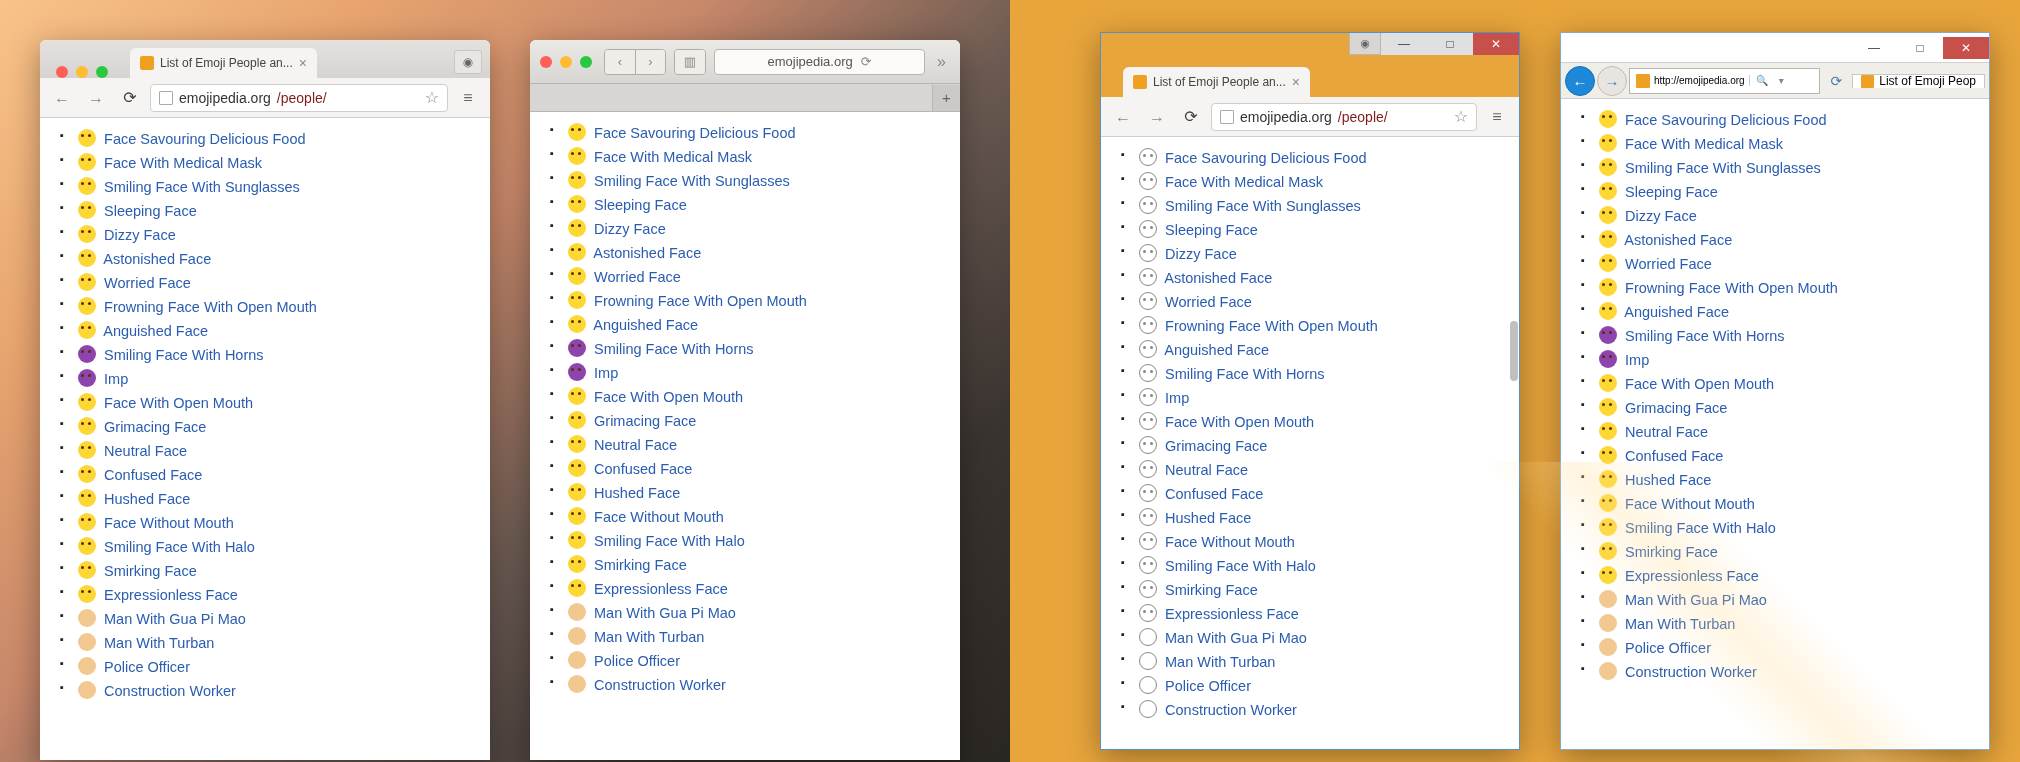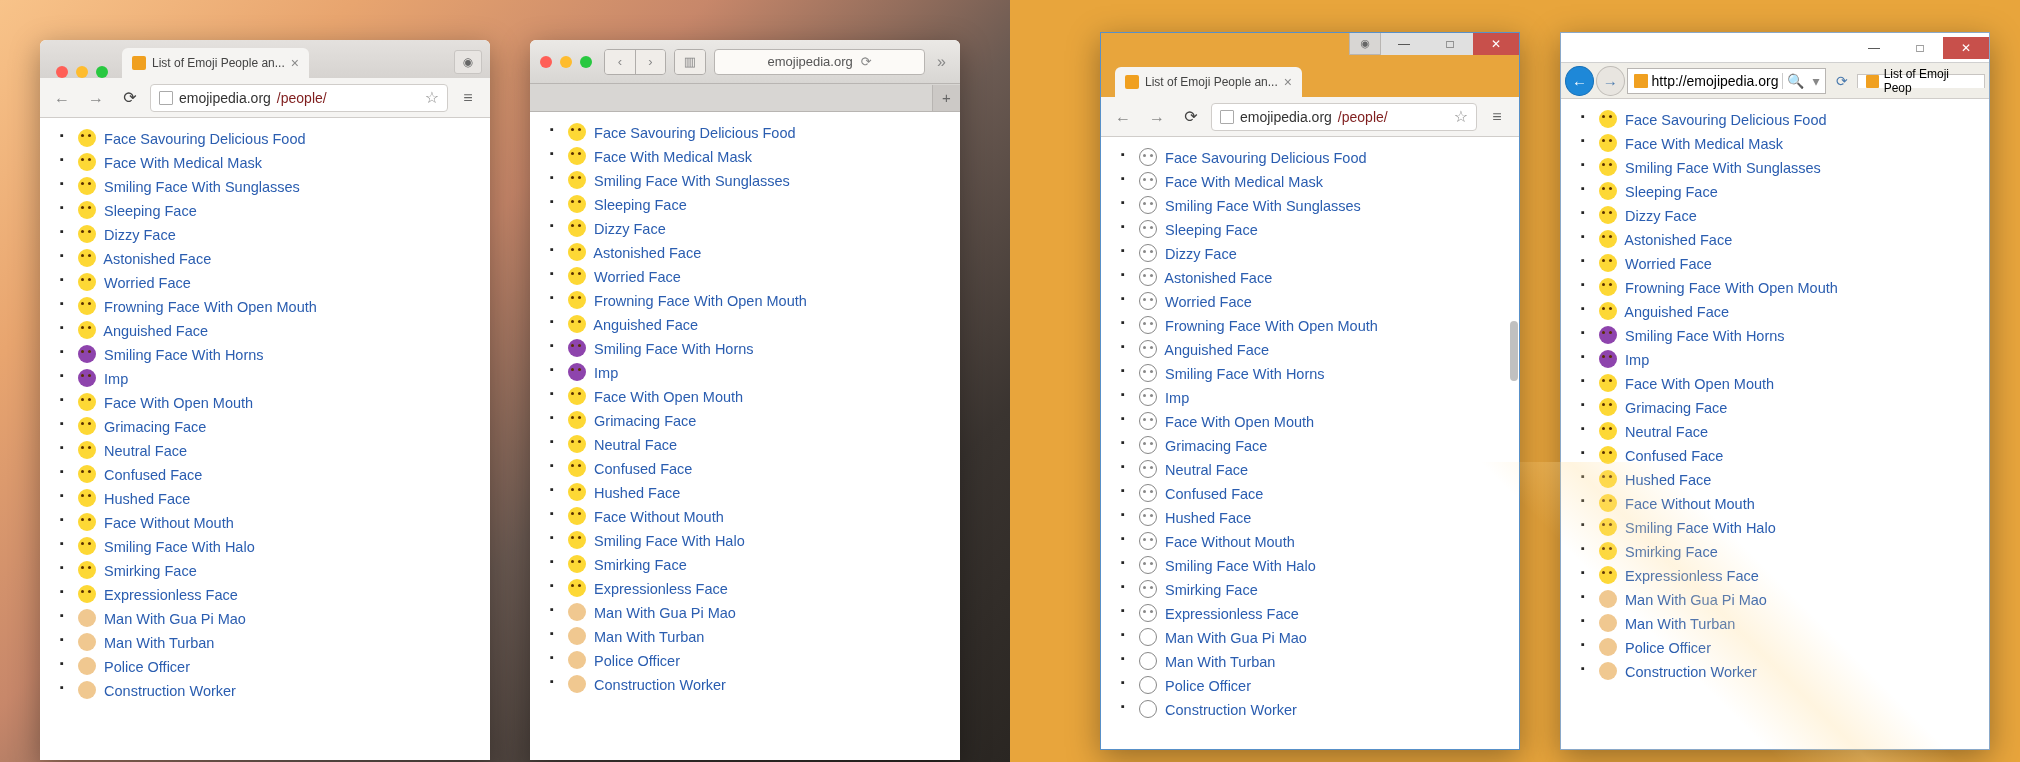--- a/index.html
+++ b/index.html
@@ -63,21 +63,21 @@
 .tab {
   background: #f5f4f2;
   height: 30px;
   border-radius: 6px 6px 0 0;
   padding: 12px 10px;
   font-size: 12px;
   color: #444;
   display: flex;
   align-items: center;
   gap: 6px;
-  margin-left: 6px;
+  margin-left: 14px;
   max-width: 200px;
 }
 .tab .favicon { width:14px; height:14px; background:#f0a020; border-radius:2px; }
 .tab .x { margin-left:auto; color:#888; font-size:14px; }
 .user-btn {
   margin-left: auto;
   width: 28px; height: 24px;
   background: #e8e5e2;
   border: 1px solid #c8c5c2;
   border-radius: 3px;
@@ -192,21 +192,21 @@
   height:36px; background:#f0eee8; display:flex; align-items:center; padding:0 4px; gap:2px;
   border-bottom:1px solid #d0cdca;
 }
 .ie-nav {
   width:30px; height:30px; border-radius:50%; background:#e8e5e0; border:1px solid #c0bdb8;
   display:flex; align-items:center; justify-content:center; color:#4a7aae; font-size:15px;
 }
 .ie-nav.back { background:#1e88d8; color:#fff; border-color:#1670b8; }
 .ie-url {
   flex:1; height:26px; background:#fff; border:1px solid #b8b5b2;
-  display:flex; align-items:center; padding:0 6px; font-size:14px; gap:4px;
+  display:flex; align-items:center; padding:0 6px; font-size:10px; gap:4px;
 }
 .ie-url .fav { width:14px; height:14px; background:#f0a020; border-radius:1px; }
 .ie-search-glass { color:#4a7aae; width:26px; text-align:center; border-left:1px solid #ccc; }
 .ie-reload { width:28px; text-align:center; color:#4a7aae; font-size:14px; }
 .ie-tab {
   height:14px; background:#fff; border:1px solid #c8c5c2; border-bottom:none;
   padding:4px 8px; font-size:12px; display:flex; align-items:center; gap:5px;
   max-width:200px;
 }
 .ie-tab .fav { width:13px; height:13px; background:#f0a020; border-radius:1px; }

